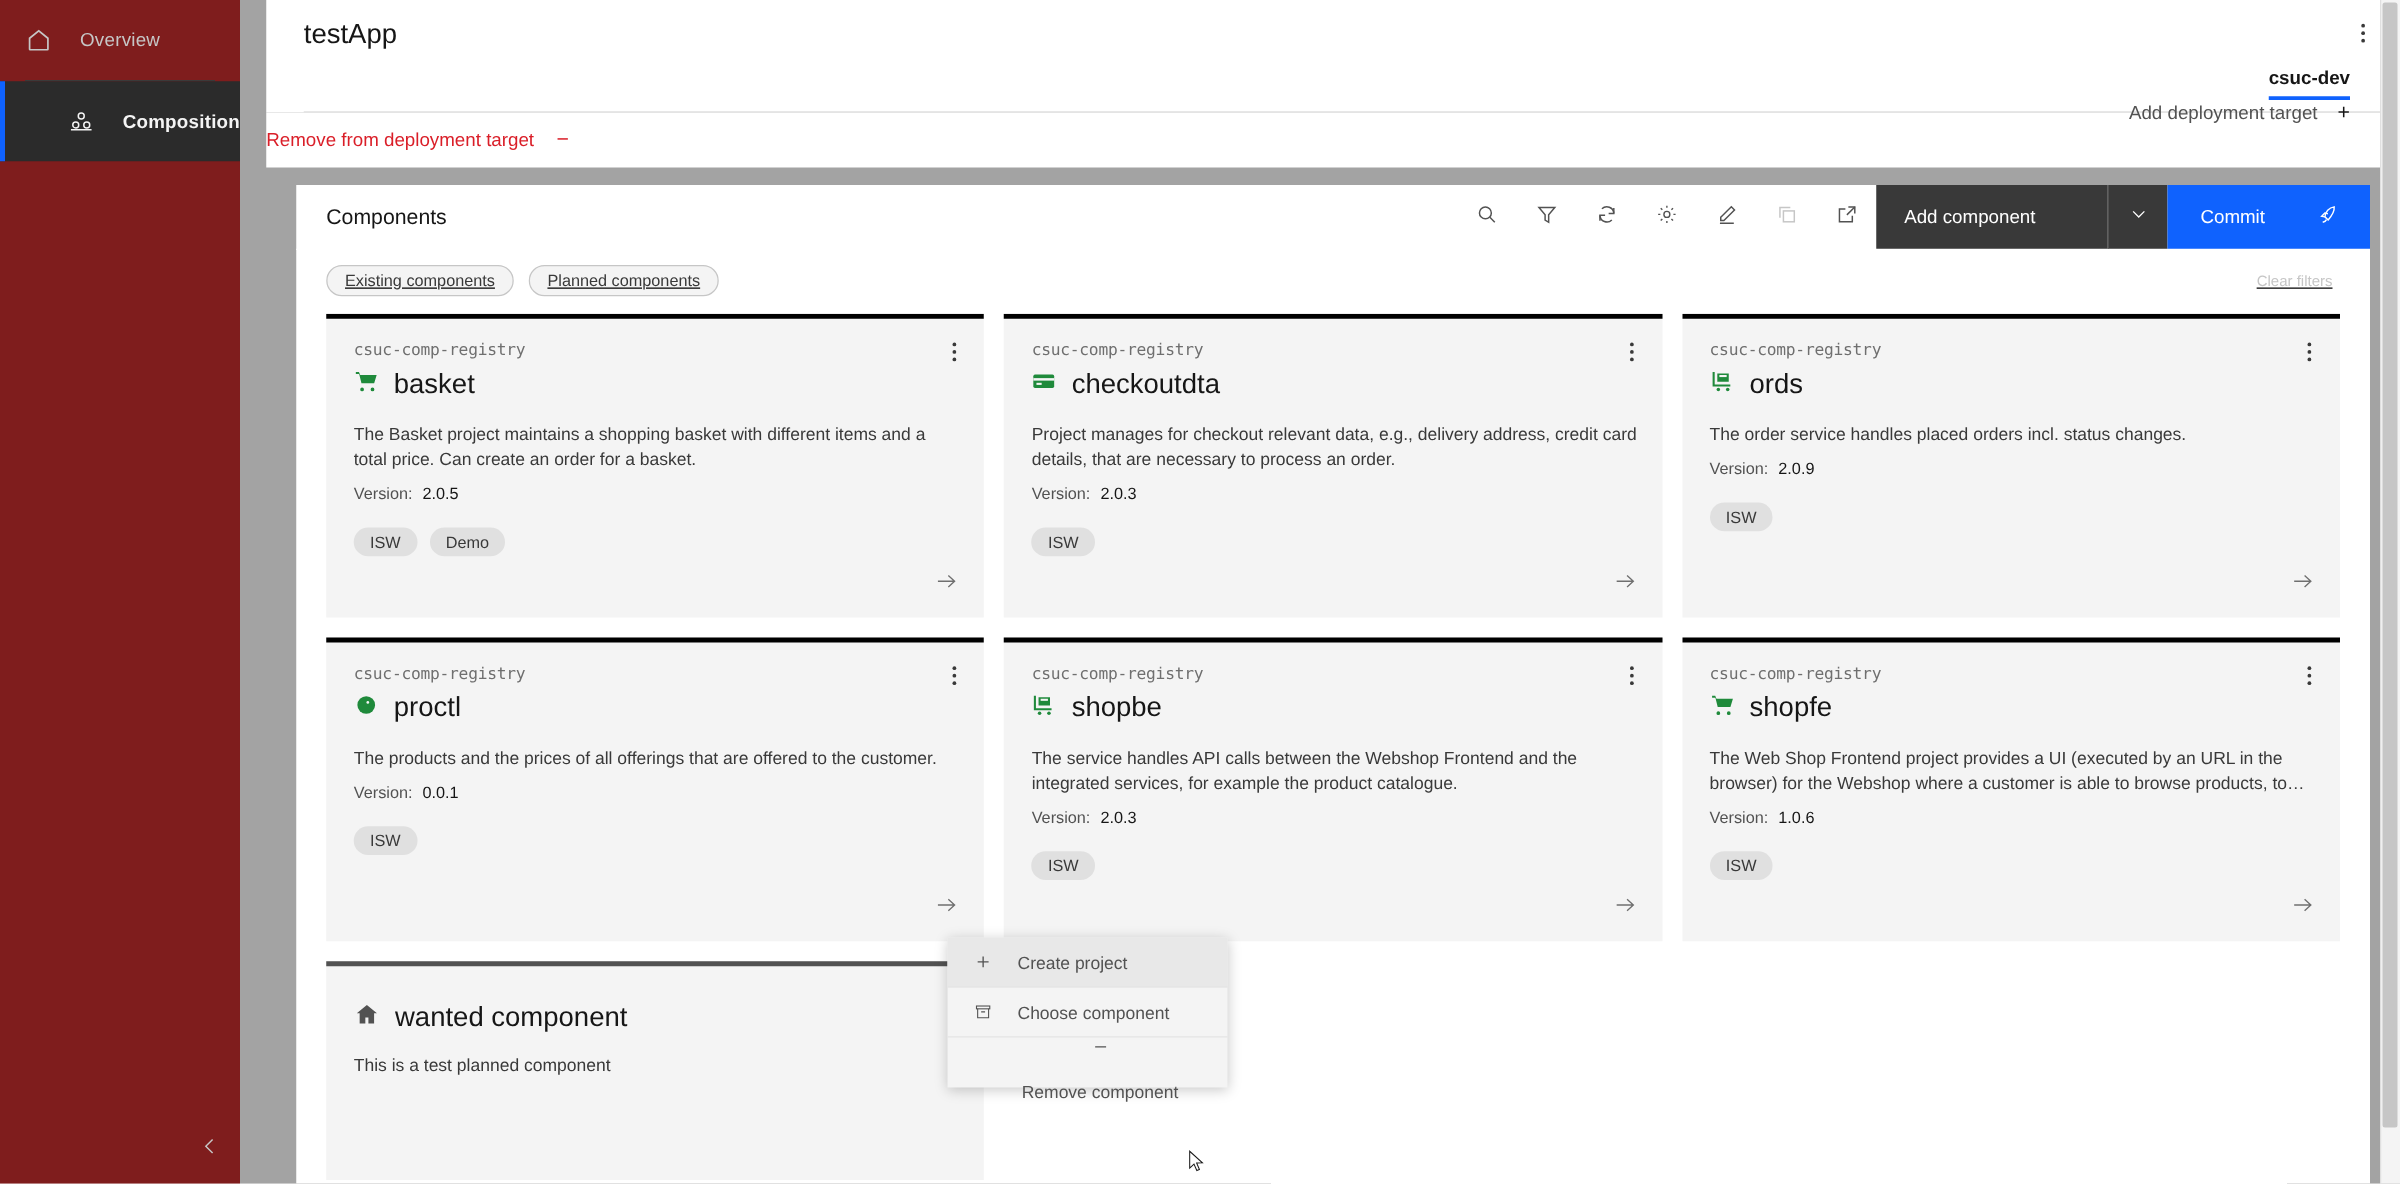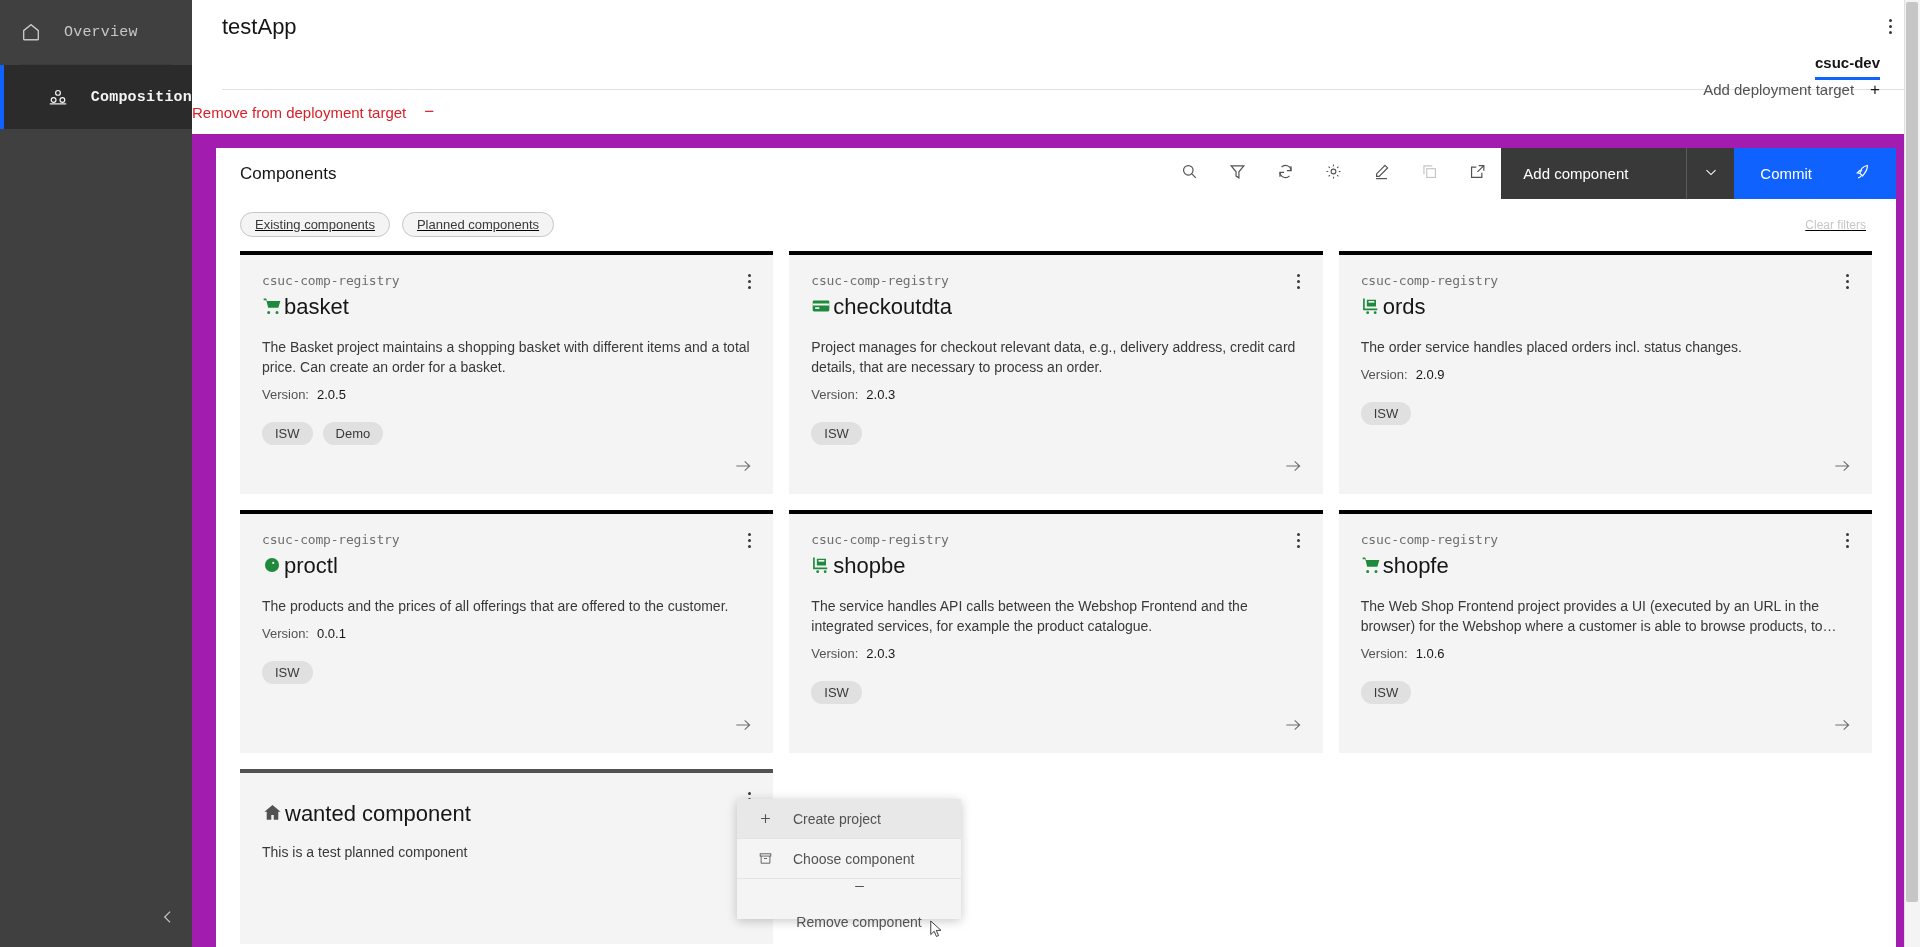--- a/index.html
+++ b/index.html
@@ -7,22 +7,22 @@
     width: 1920px; height: 947px;
     font-family: "Liberation Sans", sans-serif;
     background: #ffffff;
     overflow: hidden;
   }
   .app { display: flex; width: 1920px; height: 947px; position: relative; }
 
   
   .sidebar {
     width: 192px; min-width: 192px; height: 947px;
-    background: #404040; position: relative;
-    display: flex; flex-direction: column; font-family: Liberation Mono, monospace;
+    background: #7f1d1d; position: relative;
+    display: flex; flex-direction: column;
   }
   .nav-item {
     height: 64px; display: flex; align-items: center;
     padding-left: 20px; gap: 22px; position: relative;
     color: #c6c6c6; cursor: pointer;
   }
   .nav-item .nav-label { font-size: 15px; letter-spacing: .2px; }
   .nav-item.active { background: #2b2b2b; color: #f4f4f4; justify-content: flex-end; }
   .nav-item.active .nav-label { font-weight: 700; color: #f4f4f4; }
   .nav-item.active::before {
@@ -32,23 +32,24 @@
   .nav-divider { height: 1px; background: #3a3a3a; margin: 0 20px; }
   .nav-icon { width: 22px; height: 22px; display: block; }
   .sidebar-spacer { flex: 1; }
   .collapse-row {
     height: 56px; display: flex; align-items: center;
     padding-left: 158px; cursor: pointer;
   }
 
   
   .main {
-    flex: 1; height: 947px; background: #a21caf;
+    flex: 1; height: 947px; background: #a3a3a3;
     display: flex; flex-direction: column; position: relative;
     overflow: hidden;
+    padding-left: 21px;
   }
 
   
   .app-header { background: #ffffff; position: relative; }
   .app-title {
     font-size: 22px; color: #161616; padding: 14px 0 14px 30px;
     font-weight: 400;
   }
   .header-kebab {
     position: absolute; right: 16px; top: 12px;
@@ -155,21 +156,21 @@
   .card.planned { border-top-color: #525252; min-height: 175px; }
   .card-registry {
     font-size: 13px; color: #6f6f6f;
     font-family: "DejaVu Sans Mono", monospace; letter-spacing: -.2px;
   }
   .card-kebab {
     position: absolute; right: 10px; top: 12px; width: 28px; height: 28px;
     display: flex; align-items: center; justify-content: center; cursor: pointer;
   }
   .card-titlerow {
-    display: flex; align-items: flex-end; gap: 2px; margin-top: 6px;
+    display: flex; align-items: center; gap: 12px; margin-top: 6px;
   }
   .card-title { font-size: 22px; color: #161616; font-weight: 400; }
   .card-desc {
     font-size: 14px; color: #393939; line-height: 1.42;
     margin-top: 18px; max-width: 560px;
   }
   .card-version { font-size: 13px; color: #525252; margin-top: 9px; }
   .card-version b { font-weight: 400; color: #161616; margin-left: 8px; }
   .card-tags { display: flex; gap: 10px; margin-top: 20px; }
   .tag {
@@ -584,21 +585,21 @@
                   </svg>
               </span>
               <span class="card-title">wanted component</span>
             </div>
             <div class="card-desc" style="margin-top:16px;">This is a test planned component</div>
           </div>
 
         </div>
       </div>
 
-      <div class="ctx-menu" style="left: 521px; top: 651px;">
+      <div class="ctx-menu" style="left: 521px; top: 602px;">
         <div class="ctx-item hover">
           <span class="ctx-icon">
             <svg viewBox="0 0 24 24" width="15" height="15" fill="none" stroke="currentColor" stroke-width="1.7">
                 <path d="M12 5v14M5 12h14"></path>
               </svg>
           </span>
           <span>Create project</span>
         </div>
         <div class="ctx-item">
           <span class="ctx-icon">

